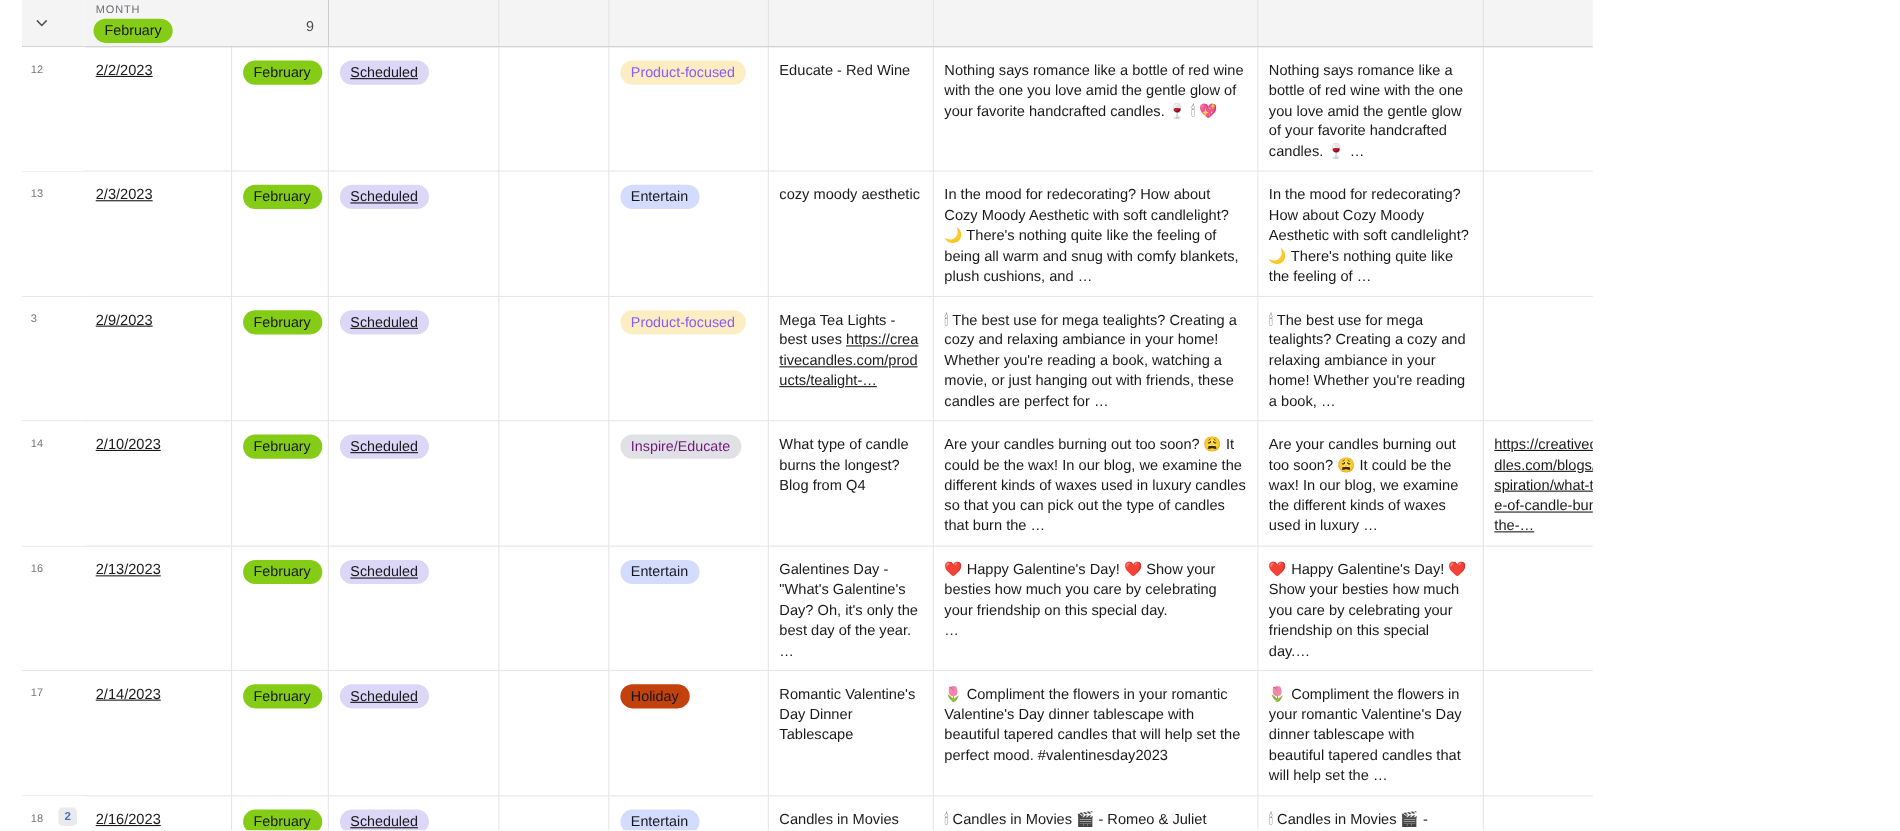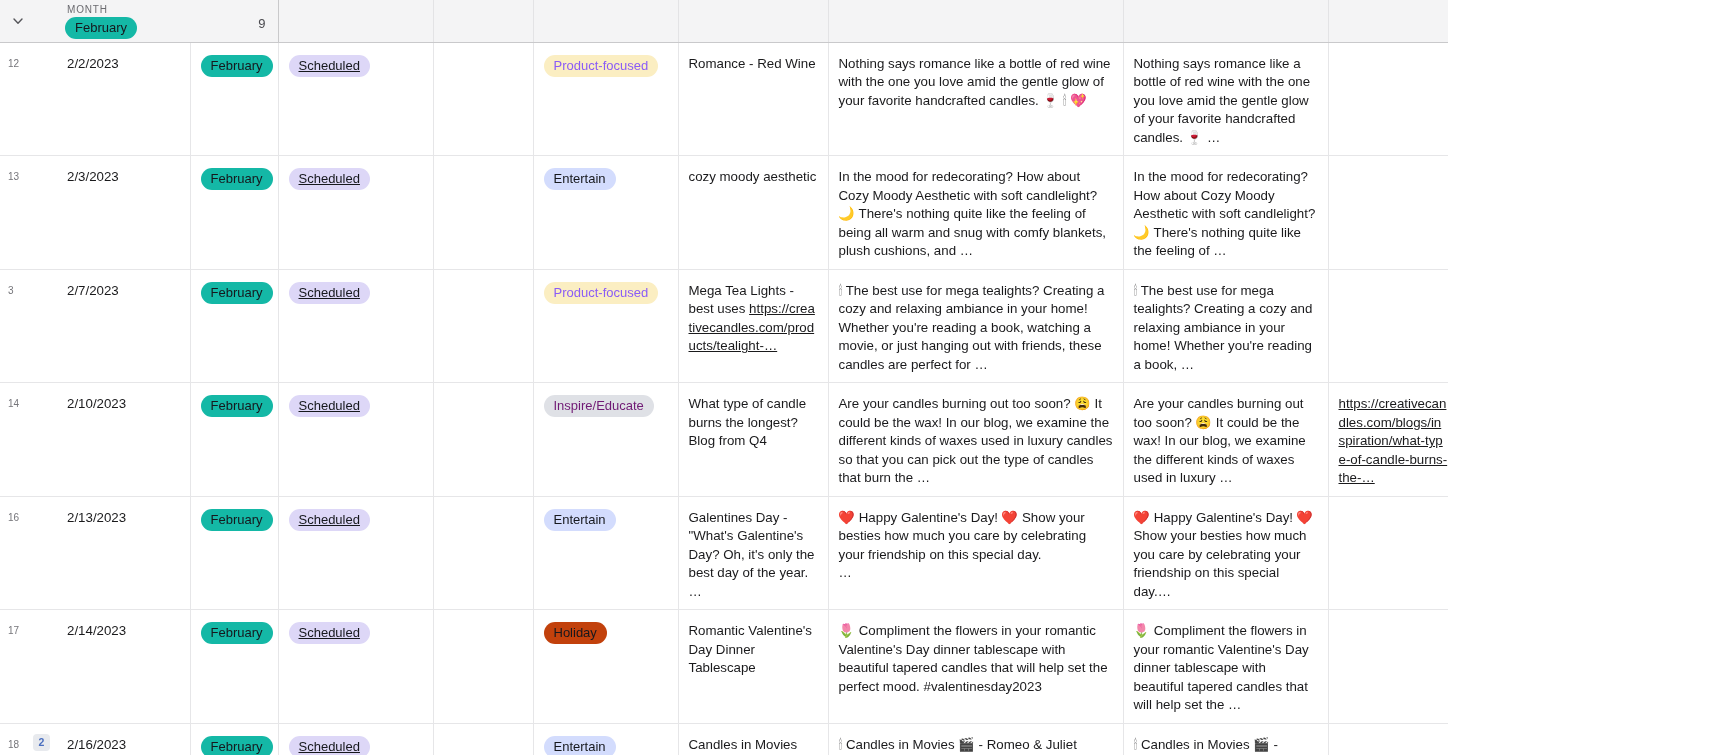--- a/index.html
+++ b/index.html
@@ -8,20 +8,21 @@
     background: #ffffff;
     font-family: "Liberation Sans", sans-serif;
     -webkit-font-smoothing: antialiased;
   }
   #app {
     width: 1448px;
     height: 755px;
     position: relative;
     overflow: hidden;
     background: #ffffff;
+    padding-left: 20px;
   }
 
   table.grid {
     border-collapse: collapse;
     table-layout: fixed;
     width: 1727px;
   }
 
   
   col.c-rownum { width: 57px; }
@@ -136,21 +137,21 @@
 
   
   .chip {
     display: inline-block;
     border-radius: 11px;
     padding: 2px 10px 3px 10px;
     font-size: 13px;
     line-height: 17px;
     white-space: nowrap;
   }
-  .chip-blue    { background: #14b8a6; color: #16181d; }
+  .chip-blue    { background: #84cc16; color: #16181d; }
   .chip-purple  { background: #ddd7f7; color: #16181d; text-decoration: underline; }
   .chip-yellow  { background: #fbeec2; color: #8b5cf6; }
   .chip-indigo  { background: #d3dcfd; color: #16181d; }
   .chip-gray    { background: #dfe1e6; color: #701a75; }
   .chip-pink    { background: #c2410c; color: #16181d; }
 
   
   td.cell-img { padding: 7px 10px 7px 10px; }
   .thumb {
     width: 74px; height: 68px;
@@ -188,21 +189,21 @@
   .t-galentine{ background:
       linear-gradient(150deg, #f0e7e3 0%, #d9cdc8 45%, #b9a8a2 78%, #efe8e4 100%); }
   .t-valentine{ background:
       radial-gradient(circle at 38% 38%, #c4152a 0 18%, rgba(196,21,42,0) 42%),
       radial-gradient(circle at 66% 30%, #9e0f22 0 13%, rgba(158,15,34,0) 34%),
       linear-gradient(180deg, #2d1416 0%, #6b2b2e 50%, #241012 100%); }
   .t-movies   { background:
       radial-gradient(circle at 45% 45%, #f2c79a 0 22%, rgba(242,199,154,0) 50%),
       linear-gradient(165deg, #5a2f1c 0%, #a8663b 45%, #e0b184 70%, #42200f 100%); }
 
-  .nowrap { white-space: nowrap; }
+  .nowrap { white-space: nowrap; text-decoration: underline; }
 </style>
 </head>
 <body>
 
 <div id="app">
   <table class="grid">
     <colgroup>
       <col class="c-rownum">
         <col class="c-date">
         <col class="c-month">
@@ -245,21 +246,21 @@
           </td>
           <td class="cell-date">
             <span class="cell-text nowrap">2/2/2023</span>
           </td>
           <td class="cell-month"><span class="chip chip-blue">February</span></td>
           <td class="cell-status"><span class="chip chip-purple">Scheduled</span></td>
           <td class="cell-blank">
             <span class="cell-text"></span>
           </td>
           <td class="cell-type"><span class="chip chip-yellow">Product-focused</span></td>
-          <td class="cell-title"><span>Romance - Red Wine</span></td>
+          <td class="cell-title"><span>Educate - Red Wine</span></td>
           <td class="cell-copy">
             <span class="cell-text" style="white-space: pre-wrap;">Nothing says romance like a bottle of red wine with the one you love amid the gentle glow of your favorite handcrafted candles. 🍷 🕯 💖</span>
           </td>
           <td class="cell-copy2">
             <span class="cell-text" style="white-space: pre-wrap;">Nothing says romance like a bottle of red wine with the one you love amid the gentle glow of your favorite handcrafted candles. 🍷 …</span>
           </td>
           <td class="cell-link-col"></td>
           <td class="cell-img">
             <div class="thumb t-romance"></div>
           </td>
@@ -289,21 +290,21 @@
             <div class="thumb-video">
               <div class="play-tri"></div>
             </div>
           </td>
         </tr>
         <tr class="data-row">
           <td class="cell-rownum">
             <span class="rownum">3</span>
           </td>
           <td class="cell-date">
-            <span class="cell-text nowrap">2/7/2023</span>
+            <span class="cell-text nowrap">2/9/2023</span>
           </td>
           <td class="cell-month"><span class="chip chip-blue">February</span></td>
           <td class="cell-status"><span class="chip chip-purple">Scheduled</span></td>
           <td class="cell-blank">
             <span class="cell-text"></span>
           </td>
           <td class="cell-type"><span class="chip chip-yellow">Product-focused</span></td>
           <td class="cell-title"><span>Mega Tea Lights - best uses </span><a class="cell-link" href="#">https://creativecandles.com/products/tealight-…</a></td>
           <td class="cell-copy">
             <span class="cell-text" style="white-space: pre-wrap;">🕯 The best use for mega tealights? Creating a cozy and relaxing ambiance in your home! Whether you're reading a book, watching a movie, or just hanging out with friends, these candles are perfect for …</span>

